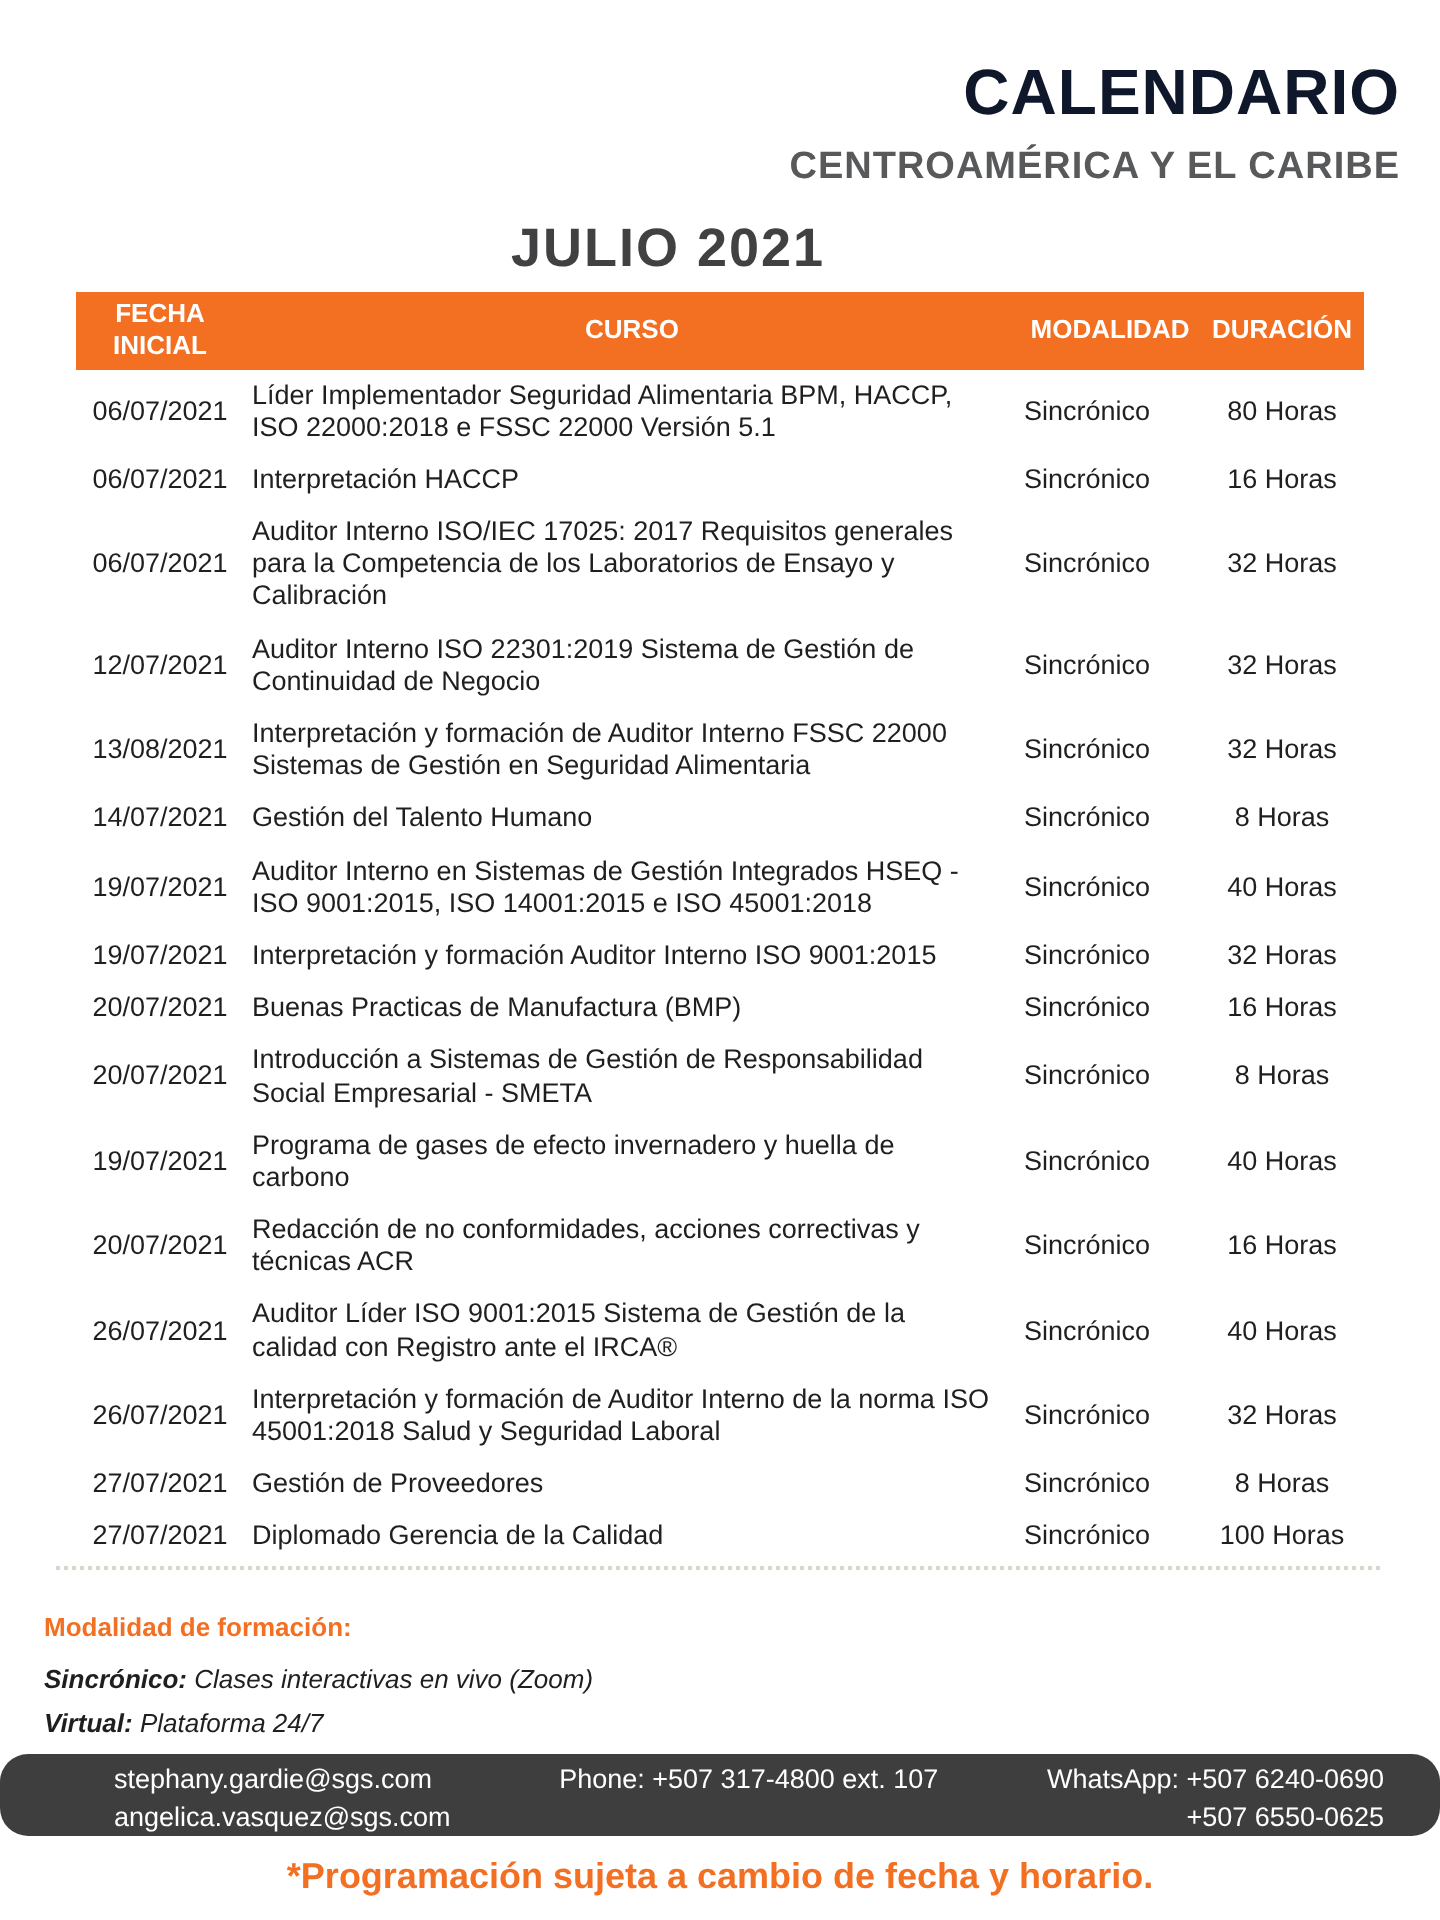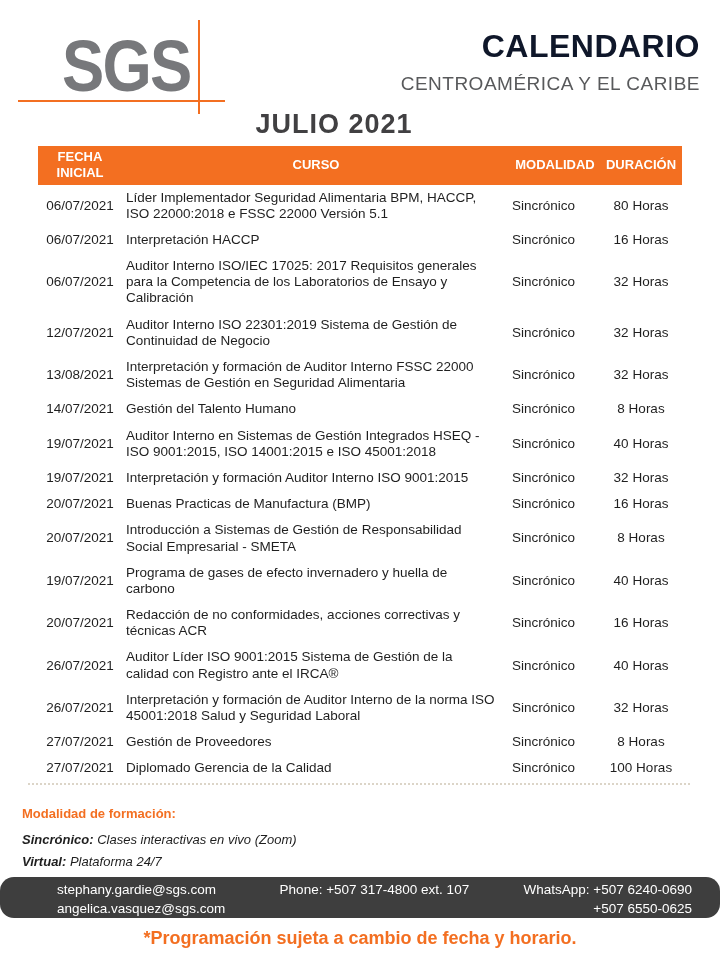--- a/index.html
+++ b/index.html
@@ -11,21 +11,21 @@
   .logo { position:absolute; top:16px; left:18px; width:212px; height:100px; }
   .logo-text { position:absolute; top:14px; left:44px; font-size:72px; font-weight:bold;
                color:#77787B; line-height:1; letter-spacing:-2px;
                transform:scaleX(0.88); transform-origin:left top; }
   .logo-hline { position:absolute; top:84px; left:0; width:207px; height:2px; background:#F36F21; }
   .logo-vline { position:absolute; top:4px; left:180px; width:2px; height:94px; background:#F36F21; }
 
   
   .title-block { position:absolute; top:24px; right:20px; text-align:right; }
   .main-title { font-size:32px; font-weight:bold; color:#0f172a; letter-spacing:0.5px; line-height:44px; }
-  .sub-title  { font-size:19px; font-weight:normal; color:#58595B; letter-spacing:0.5px; margin-top:5px;margin-left:14px; }
+  .sub-title  { font-size:19px; font-weight:bold; color:#58595B; letter-spacing:0.5px; margin-top:5px;margin-left:14px; }
   .month-title { position:absolute; top:109px; left:0; width:668px; text-align:center;
                  font-size:27px; font-weight:bold; color:#414042; letter-spacing:1px; }
 
   
   .course-table { position:absolute; top:146px; left:38px; width:644px; border-collapse:collapse; }
   .course-table th { background:#F36F21; color:#ffffff; font-size:13px; font-weight:bold;
                      text-align:center; vertical-align:middle; padding:3px 2px; height:36px; line-height:1.25; }
   .course-table th.col-modality, .course-table th.col-duration { white-space:nowrap; }
   .course-table td { font-size:13.5px; color:#1f1f1f; vertical-align:middle; padding:5px 2px; line-height:1.2; }
   .course-table td.col-date { width:84px; text-align:center; white-space:nowrap; }
@@ -50,25 +50,20 @@
 
   
   .disclaimer { position:absolute; top:928px; left:0; width:720px; text-align:center;
                 font-size:18px; font-weight:bold; color:#F36F21; }
 </style>
 </head>
 <body>
 
 <div class="page">
 
-  <div class="logo">
-    <div class="logo-hline"></div>
-    <div class="logo-vline"></div>
-    <div class="logo-text">SGS</div>
-  </div>
 
   <div class="title-block">
     <div class="main-title">CALENDARIO</div>
     <div class="sub-title">CENTROAMÉRICA  Y EL CARIBE</div>
   </div>
 
   <div class="month-title">JULIO 2021</div>
 
   <table class="course-table">
     <thead>

